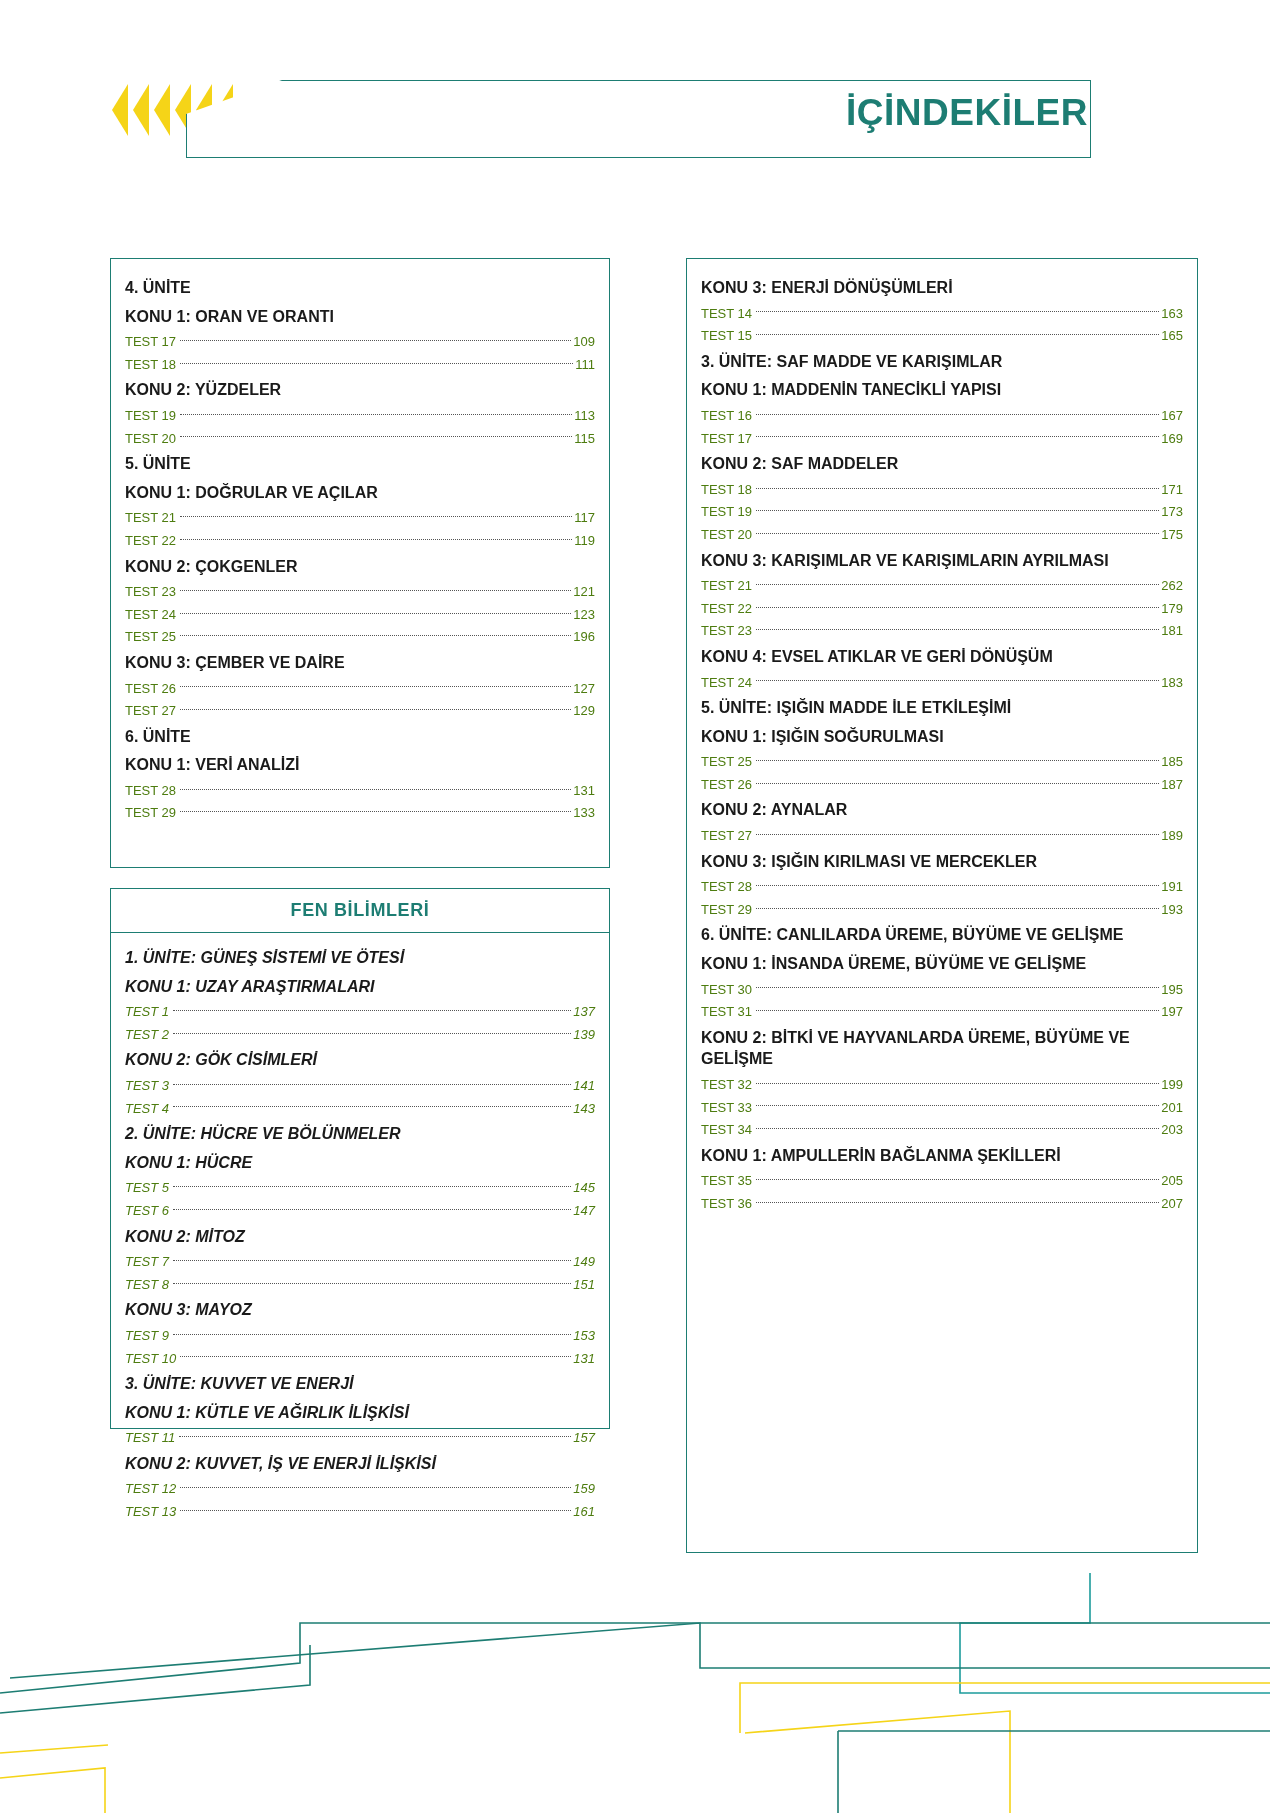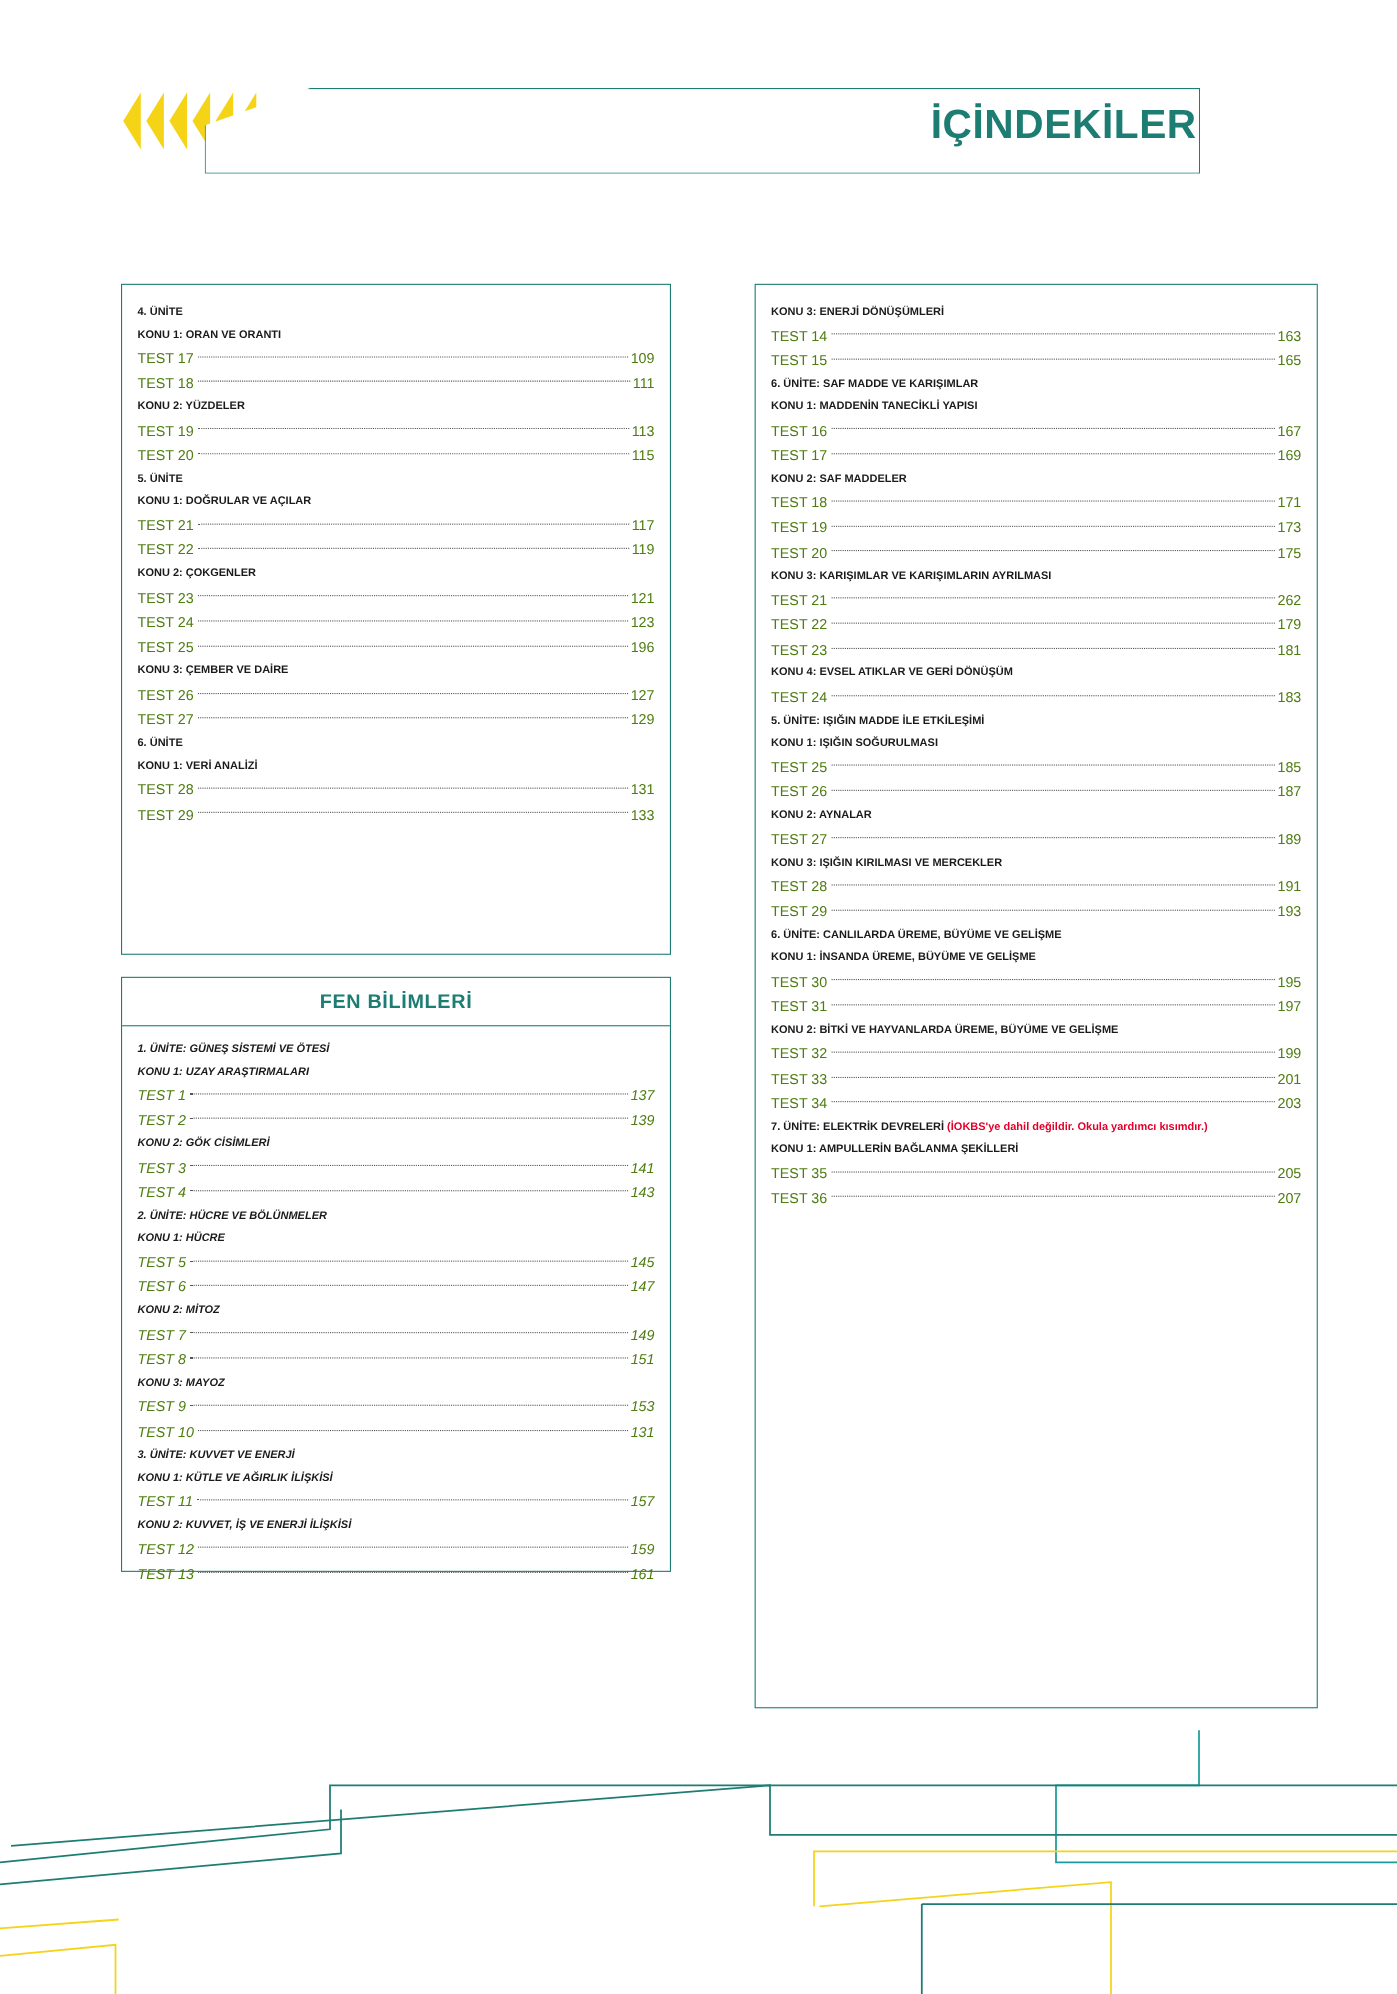--- a/index.html
+++ b/index.html
@@ -82,21 +82,21 @@
   }
   .section-title {
     font-size: 18px;
     font-weight: bold;
     color: #1d7d73;
     letter-spacing: 0.6px;
   }
   .list-body { padding: 14px 14px 10px 14px; font-style: italic; }
 
   .unit-line {
-    font-size: 10px;
+    font-size: 16px;
     font-weight: bold;
     color: #1a1a1a;
     margin: 0 0 7px 0;
     line-height: 1.35;
   }
   .note-red { color: #e4002b; font-weight: bold; }
 
   .test-row {
     display: flex;
     align-items: center;
@@ -303,21 +303,21 @@
         <div class="test-row">
           <span class="test-label">TEST 14</span>
           <span class="dots"></span>
           <span class="page-no">163</span>
         </div>
         <div class="test-row">
           <span class="test-label">TEST 15</span>
           <span class="dots"></span>
           <span class="page-no">165</span>
         </div>
-        <div class="unit-line">6. ÜNİTE: SAF MADDE VE KARIŞIMLAR</div>
+        <div class="unit-line">3. ÜNİTE: SAF MADDE VE KARIŞIMLAR</div>
         <div class="unit-line">KONU 1: MADDENİN TANECİKLİ YAPISI</div>
         <div class="test-row">
           <span class="test-label">TEST 16</span>
           <span class="dots"></span>
           <span class="page-no">167</span>
         </div>
         <div class="test-row">
           <span class="test-label">TEST 17</span>
           <span class="dots"></span>
           <span class="page-no">169</span>
@@ -410,21 +410,20 @@
         <div class="test-row">
           <span class="test-label">TEST 33</span>
           <span class="dots"></span>
           <span class="page-no">201</span>
         </div>
         <div class="test-row">
           <span class="test-label">TEST 34</span>
           <span class="dots"></span>
           <span class="page-no">203</span>
         </div>
-        <div class="unit-line"><span>7. ÜNİTE: ELEKTRİK DEVRELERİ </span><span class="note-red">(İOKBS'ye dahil değildir. Okula yardımcı kısımdır.)</span></div>
         <div class="unit-line">KONU 1: AMPULLERİN BAĞLANMA ŞEKİLLERİ</div>
         <div class="test-row">
           <span class="test-label">TEST 35</span>
           <span class="dots"></span>
           <span class="page-no">205</span>
         </div>
         <div class="test-row">
           <span class="test-label">TEST 36</span>
           <span class="dots"></span>
           <span class="page-no">207</span>

